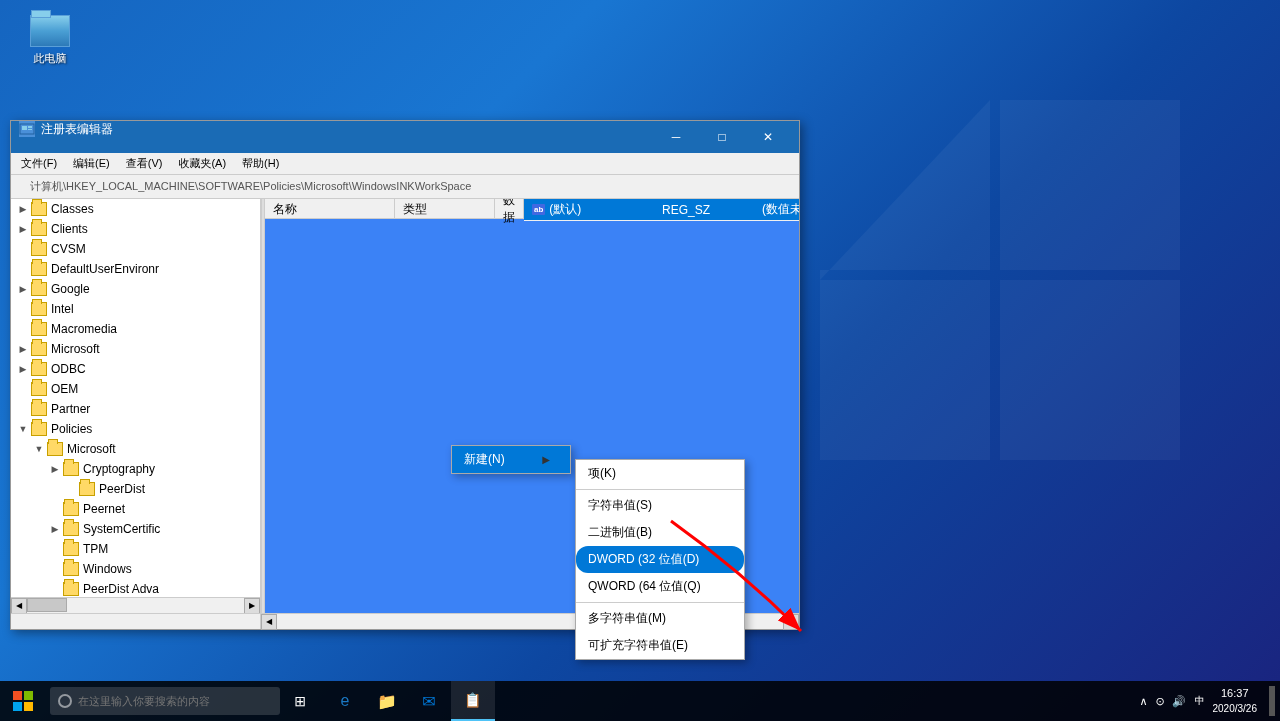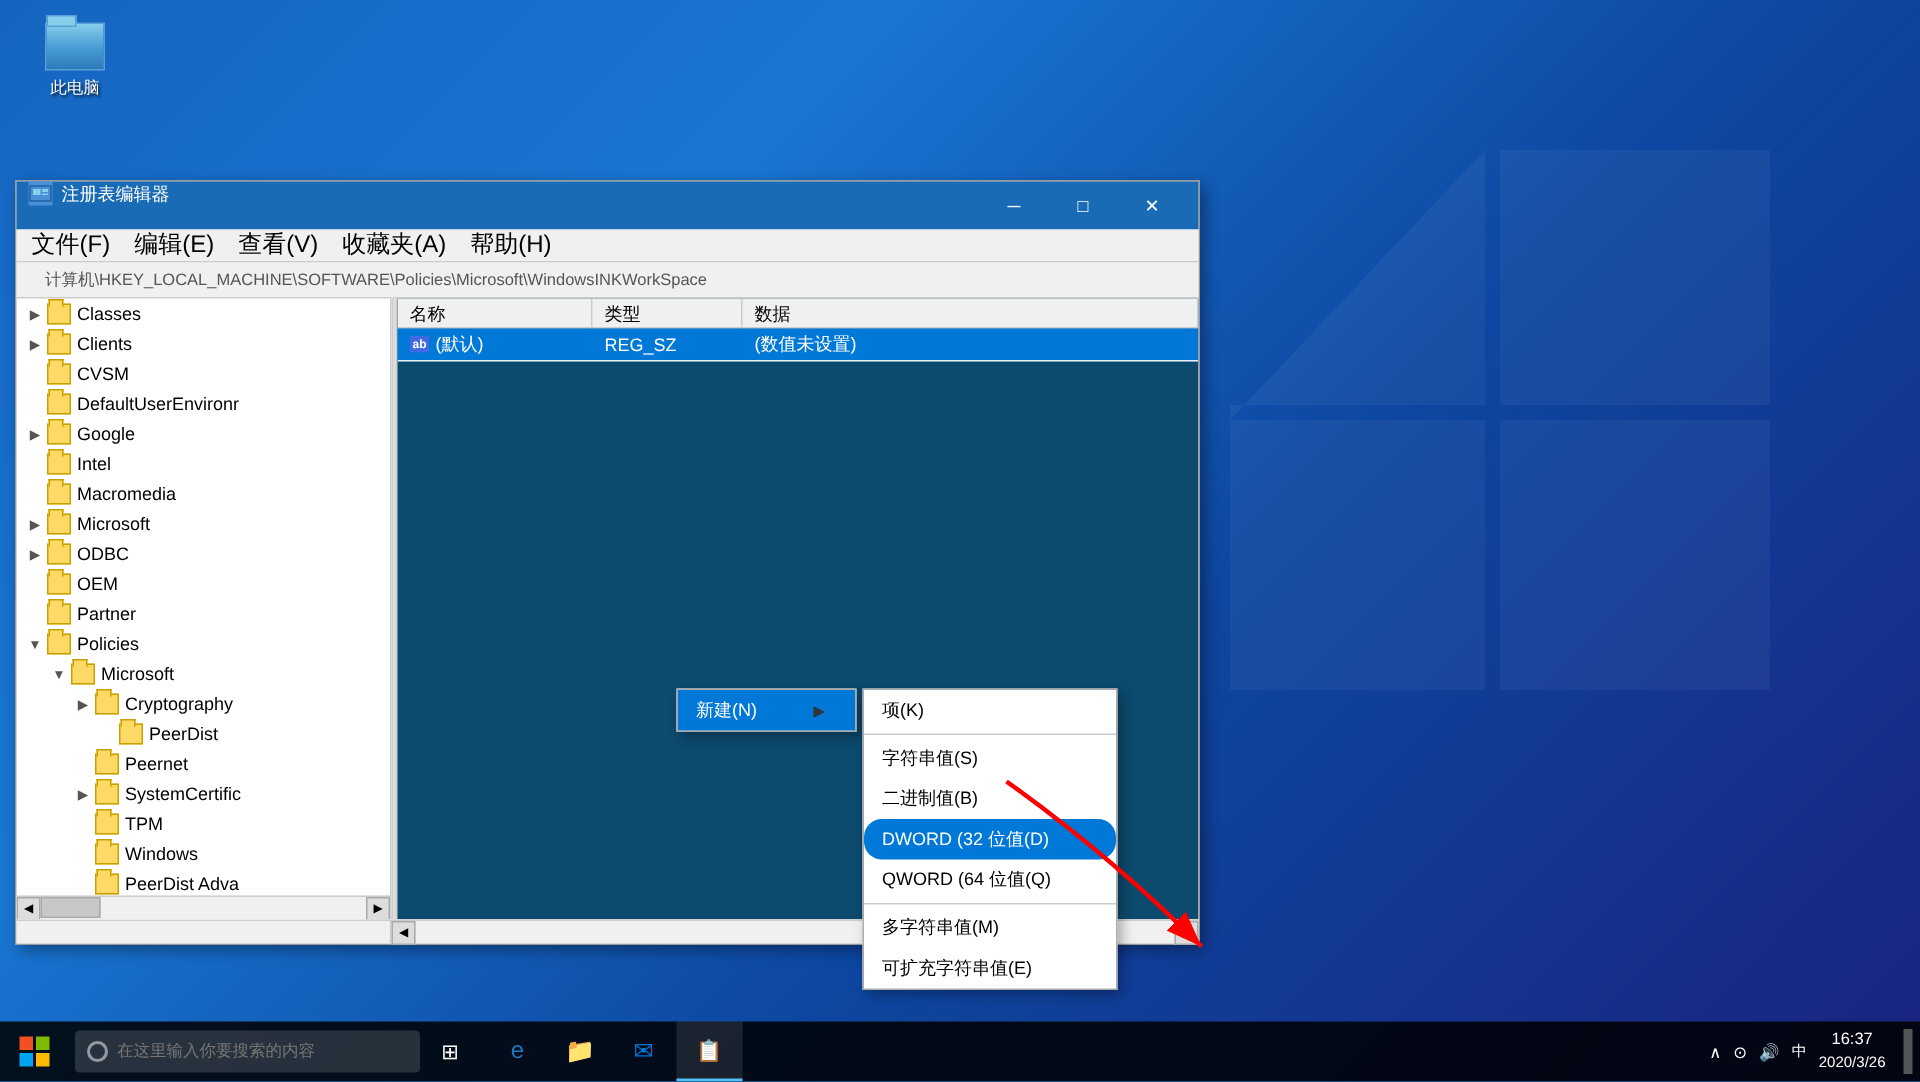--- a/index.html
+++ b/index.html
@@ -233,21 +233,21 @@
       background: #f0f0f0;
       height: 22px;
       display: flex;
       align-items: center;
       border-bottom: 1px solid #ccc;
       padding: 0 2px;
     }
     .menu-item {
       padding: 2px 8px;
       cursor: pointer;
-      font-size: 16px;
+      font-size: 11px;
       height: 22px;
       display: flex;
       align-items: center;
     }
 
     
     .address-bar {
       height: 24px;
       background: #f0f0f0;
       border-bottom: 1px solid #ccc;
@@ -319,24 +319,23 @@
       border-bottom: none;
     }
     .tree-label {
       font-size: 12px;
       color: inherit;
     }
 
     
     .value-pane {
       flex: 1;
-      background: #0c4a6e;
+      background: #3b82f6;
       overflow: auto;
       display: flex;
-      flex-direction: column;
     }
     .value-header {
       display: flex;
       background: #f0f0f0;
       border-bottom: 1px solid #ccc;
       height: 20px;
     }
     .value-col-header {
       display: flex;
       align-items: center;
@@ -687,21 +686,21 @@
 
     <div style="display:flex;height:16px;border-top:1px solid #ccc;background:#f0f0f0;">
       <div style="width:250px;border-right:1px solid #ccc;display:flex;"></div>
       <div style="flex:1;display:flex;align-items:center;">
         <div class="h-scroll-btn">◀</div>
         <div style="flex:1;"></div>
         <div class="h-scroll-btn">▶</div>
       </div>
     </div>
 
-    <div class="context-menu" style="left:440px;top:338px;min-width:120px;">
+    <div class="context-menu" style="left:440px;top:324px;min-width:120px;">
       <div class="context-menu-item selected">
         <span>新建(N)</span>
         <span class="submenu-arrow">▶</span>
       </div>
     </div>
 
     <div class="submenu" style="left:564px;top:338px;">
       <div class="submenu-item">
         <span>项(K)</span>
       </div>

